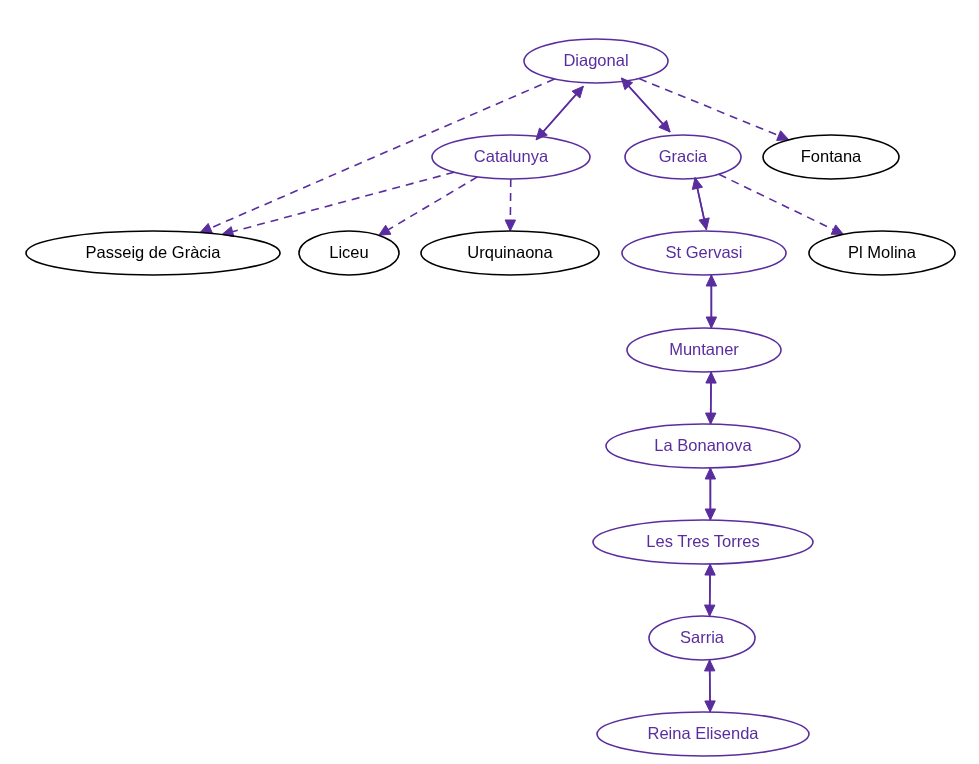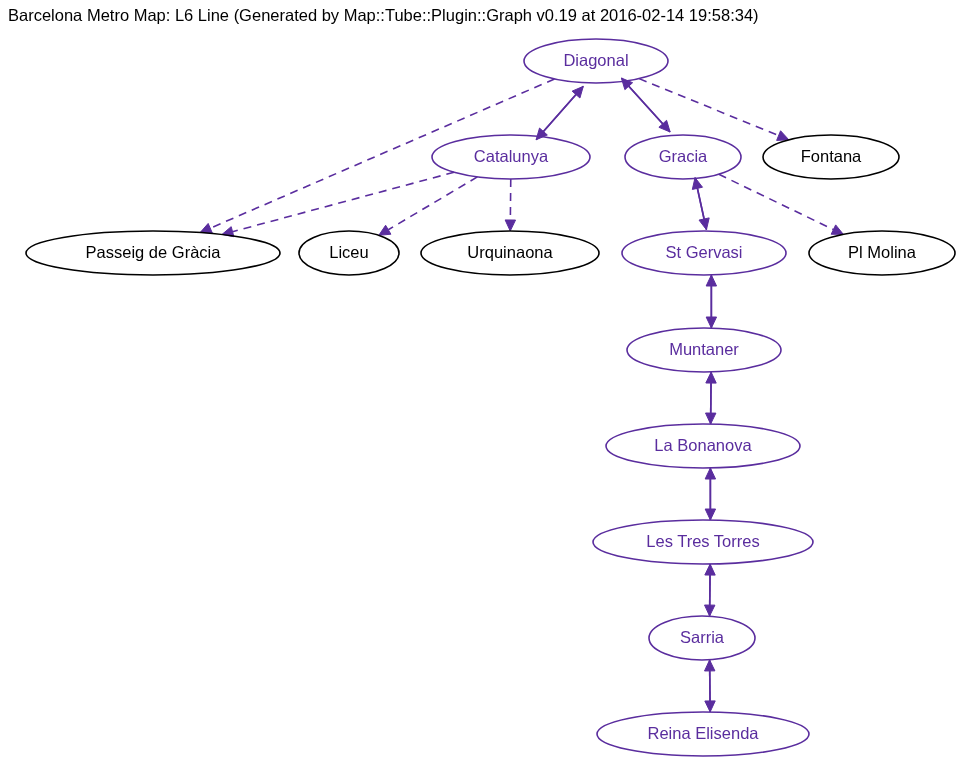--- a/index.html
+++ b/index.html
@@ -50,21 +50,20 @@
   }
   .edge-head {
     stroke-width: 1;
   }
 </style>
 </head>
 <body>
 
 <div id="graph-root">
 
-  <div id="graph-title">Barcelona Metro Map: L6 Line (Generated by Map::Tube::Plugin::Graph v0.19 at 2016-02-14 19:58:34)</div>
 
   <svg id="graph-canvas" viewBox="0 0 979 764">
     <g id="edges-layer">
         <path d="M 583.29 86.34 L 543.42 131.50" class="edge-path" stroke="#5A2D9E"></path>
         <polygon points="536.14,139.74 539.53,128.05 547.32,134.94" fill="#5A2D9E" stroke="#5A2D9E" class="edge-head"></polygon>
         <path d="M 536.14 139.74 L 576.01 94.59" class="edge-path" stroke="#5A2D9E"></path>
         <polygon points="583.29,86.34 579.91,98.03 572.11,91.14" fill="#5A2D9E" stroke="#5A2D9E" class="edge-head"></polygon>
         <path d="M 621.38 78.02 L 662.74 123.81" class="edge-path" stroke="#5A2D9E"></path>
         <polygon points="670.12,131.98 658.89,127.30 666.60,120.33" fill="#5A2D9E" stroke="#5A2D9E" class="edge-head"></polygon>
         <path d="M 670.12 131.98 L 628.75 86.18" class="edge-path" stroke="#5A2D9E"></path>

